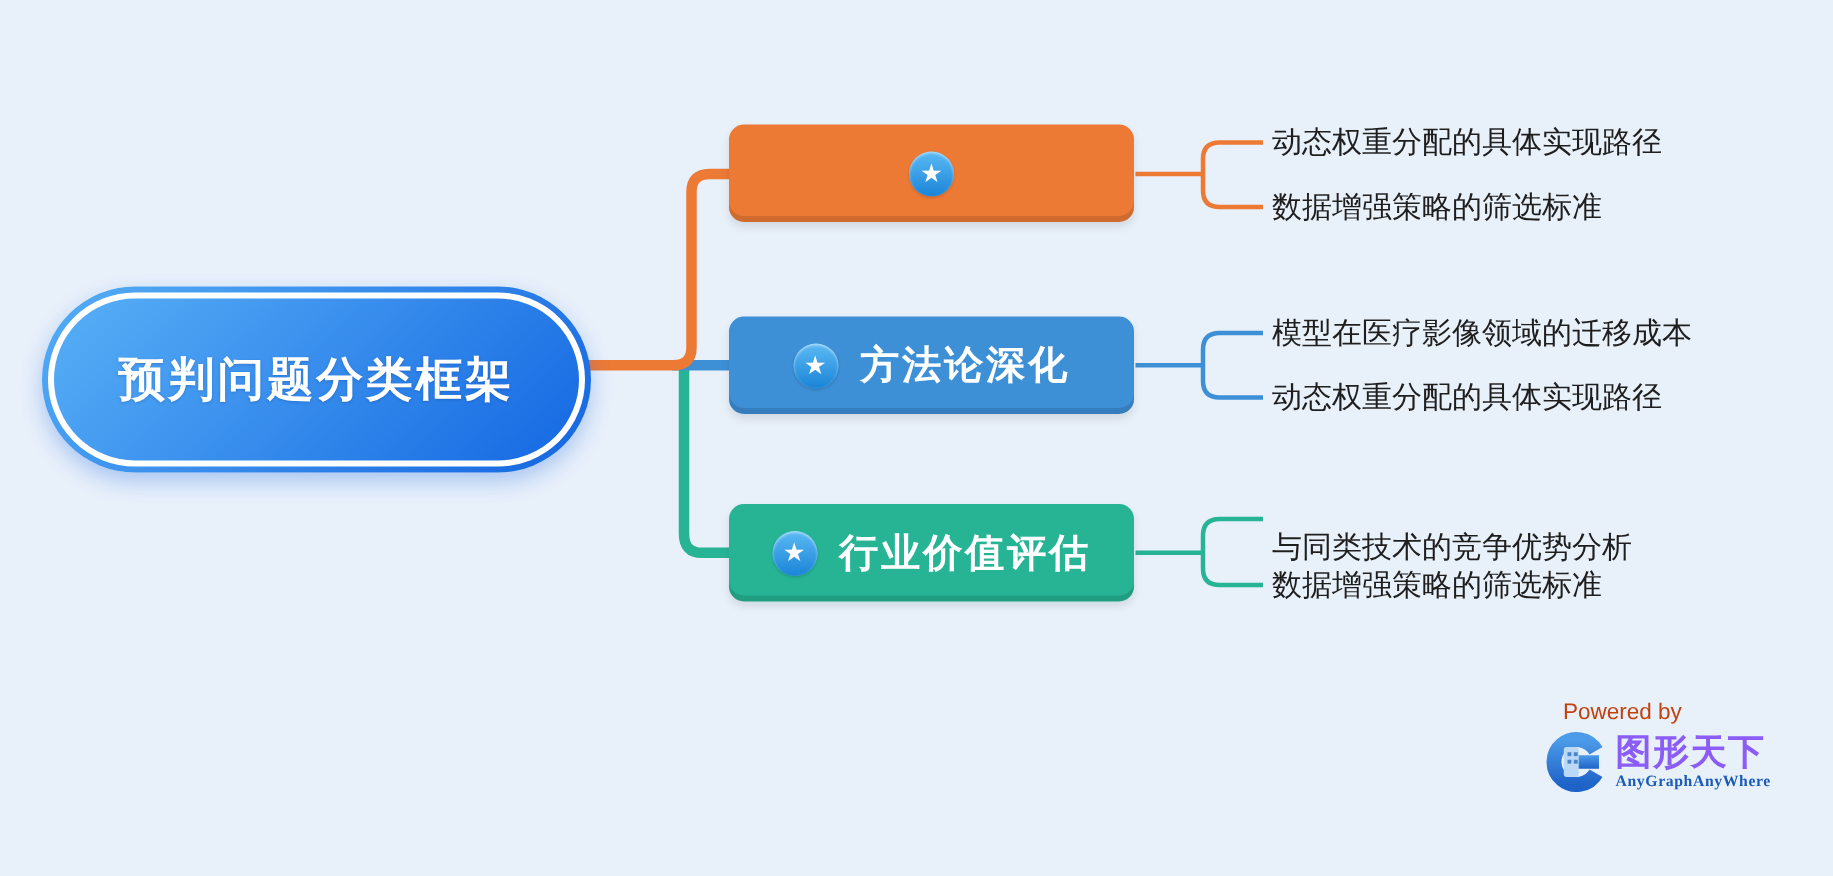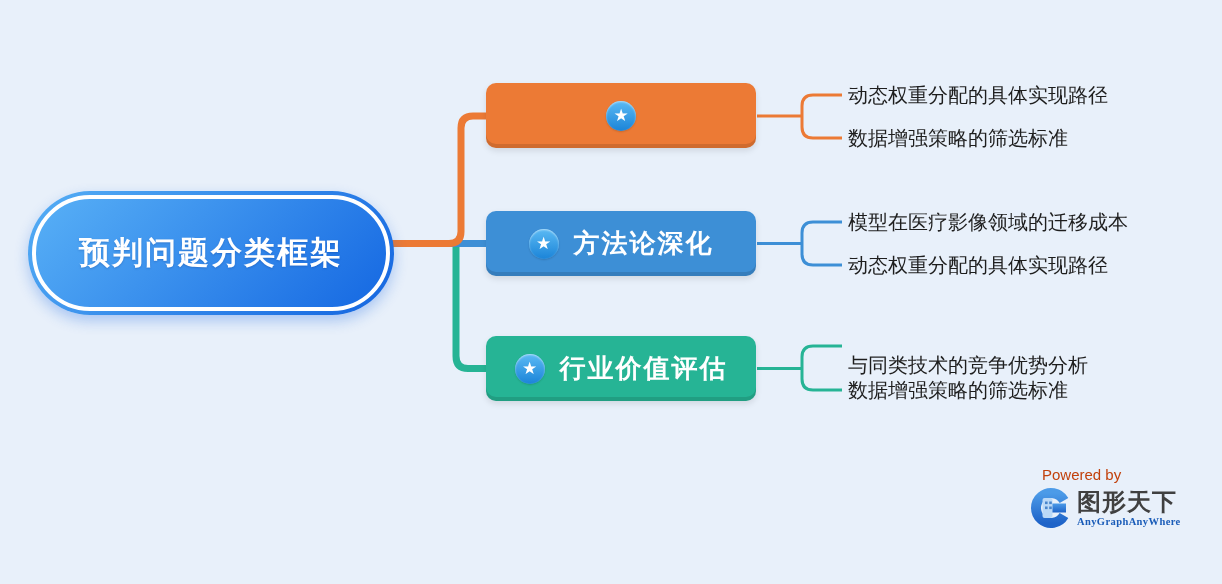--- a/index.html
+++ b/index.html
@@ -55,21 +55,21 @@
   .leaf{
     position:absolute;left:848px;transform:translateY(-50%);
     font-size:20px;color:#1E1E1E;white-space:nowrap;cursor:pointer;
   }
 
   
   .footer{position:absolute;left:1030px;top:466px;}
   .powered-by{color:#c2410c;font-size:15px;margin-left:12px;}
   .brand-row{display:flex;align-items:center;margin-top:4px;}
   .brand-col{margin-left:5px;display:flex;flex-direction:column;cursor:pointer;}
-  .brand-name{color:#404040;font-size:24px;font-weight:bold;letter-spacing:1px;line-height:24px;white-space:nowrap;}
+  .brand-name{color:#8b5cf6;font-size:24px;font-weight:bold;letter-spacing:1px;line-height:24px;white-space:nowrap;}
   .brand-tagline{
     color:#1A5CB8;font-size:10.5px;font-weight:bold;letter-spacing:.4px;
     font-family:"Liberation Serif","DejaVu Serif",serif;margin-top:2px;white-space:nowrap;
   }
   .g-logo{cursor:pointer;}
 </style>
 </head>
 <body>
 
 <div class="stage">

